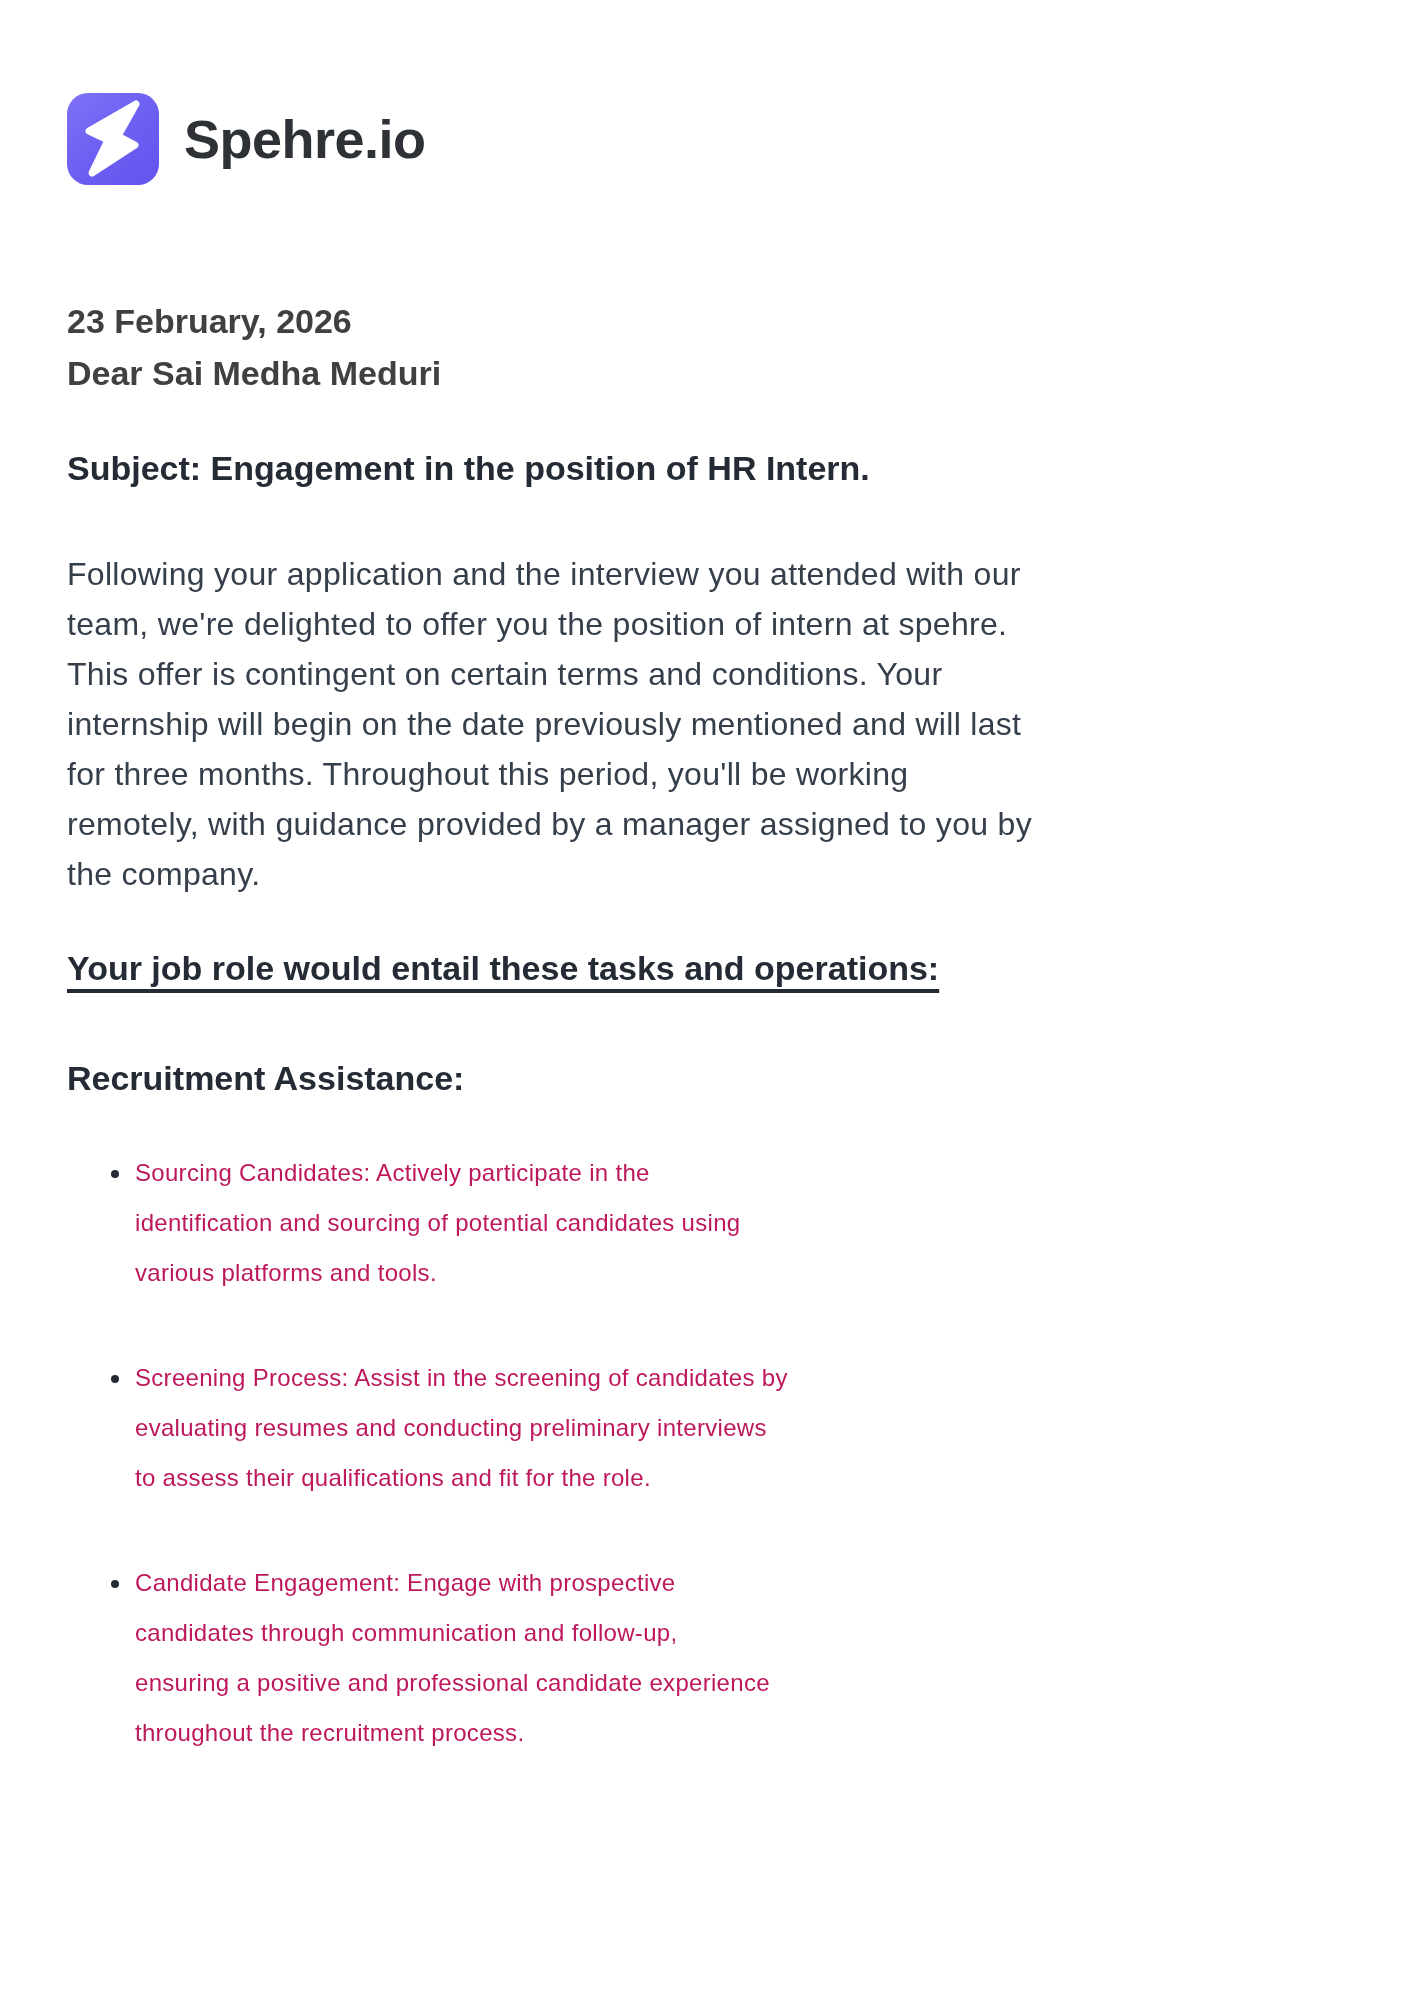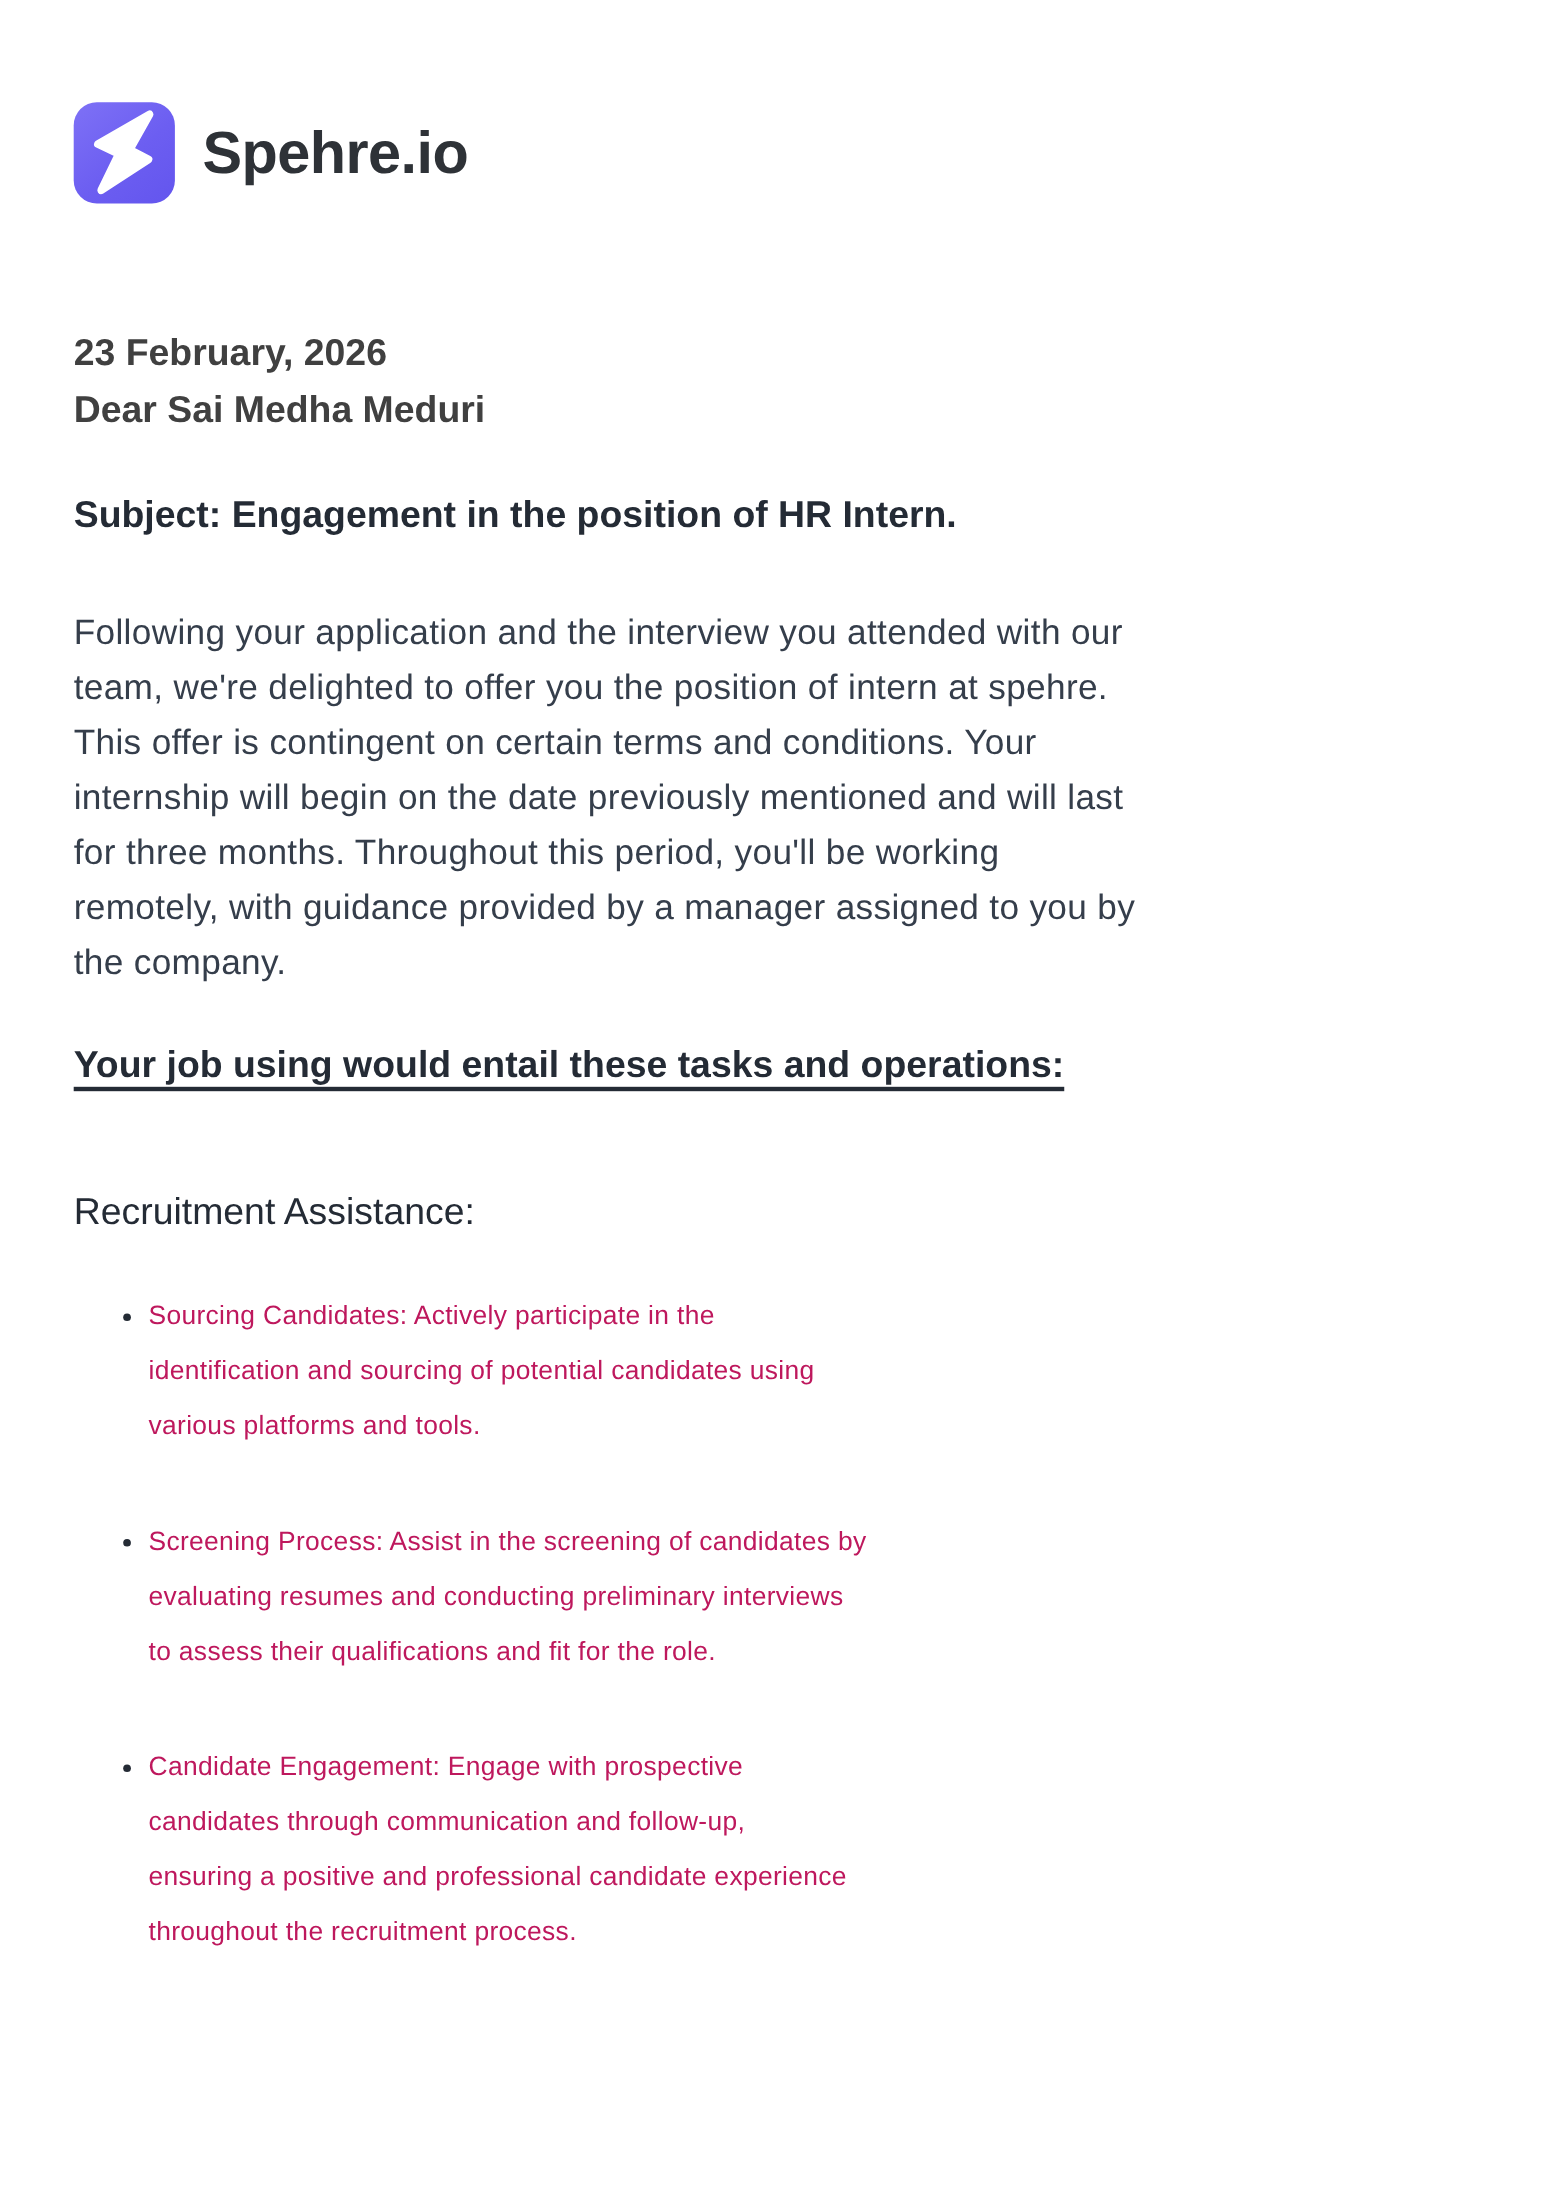--- a/index.html
+++ b/index.html
@@ -62,23 +62,23 @@
     margin-top: 46px;
     font-size: 34px;
     font-weight: 700;
     color: #242b35;
     line-height: 46px;
     text-decoration: underline;
     text-decoration-thickness: 3.5px;
     text-underline-offset: 9px;
   }
   .sub-heading {
-    margin-top: 88px;
+    margin-top: 64px;
     font-size: 34px;
-    font-weight: 400;
+    font-weight: 700;
     color: #242b35;
     line-height: 46px;
   }
   ul.tasks {
     margin: 46px 0 0 0;
     padding-left: 66px;
     list-style: disc;
   }
   ul.tasks li {
     font-size: 24px;
@@ -124,21 +124,21 @@
   <div class="subject">Subject: Engagement in the position of HR Intern.</div>
 
   <div class="intro">Following your application and the interview you attended with our
 team, we're delighted to offer you the position of intern at spehre.
 This offer is contingent on certain terms and conditions. Your
 internship will begin on the date previously mentioned and will last
 for three months. Throughout this period, you'll be working
 remotely, with guidance provided by a manager assigned to you by
 the company.</div>
 
-  <div class="role-heading">Your job using would entail these tasks and operations:</div>
+  <div class="role-heading">Your job role would entail these tasks and operations:</div>
 
   <div class="sub-heading">Recruitment Assistance:</div>
 
   <ul class="tasks">
     <li>Sourcing Candidates: Actively participate in the
 identification and sourcing of potential candidates using
 various platforms and tools.</li>
     <li>Screening Process: Assist in the screening of candidates by
 evaluating resumes and conducting preliminary interviews
 to assess their qualifications and fit for the role.</li>

